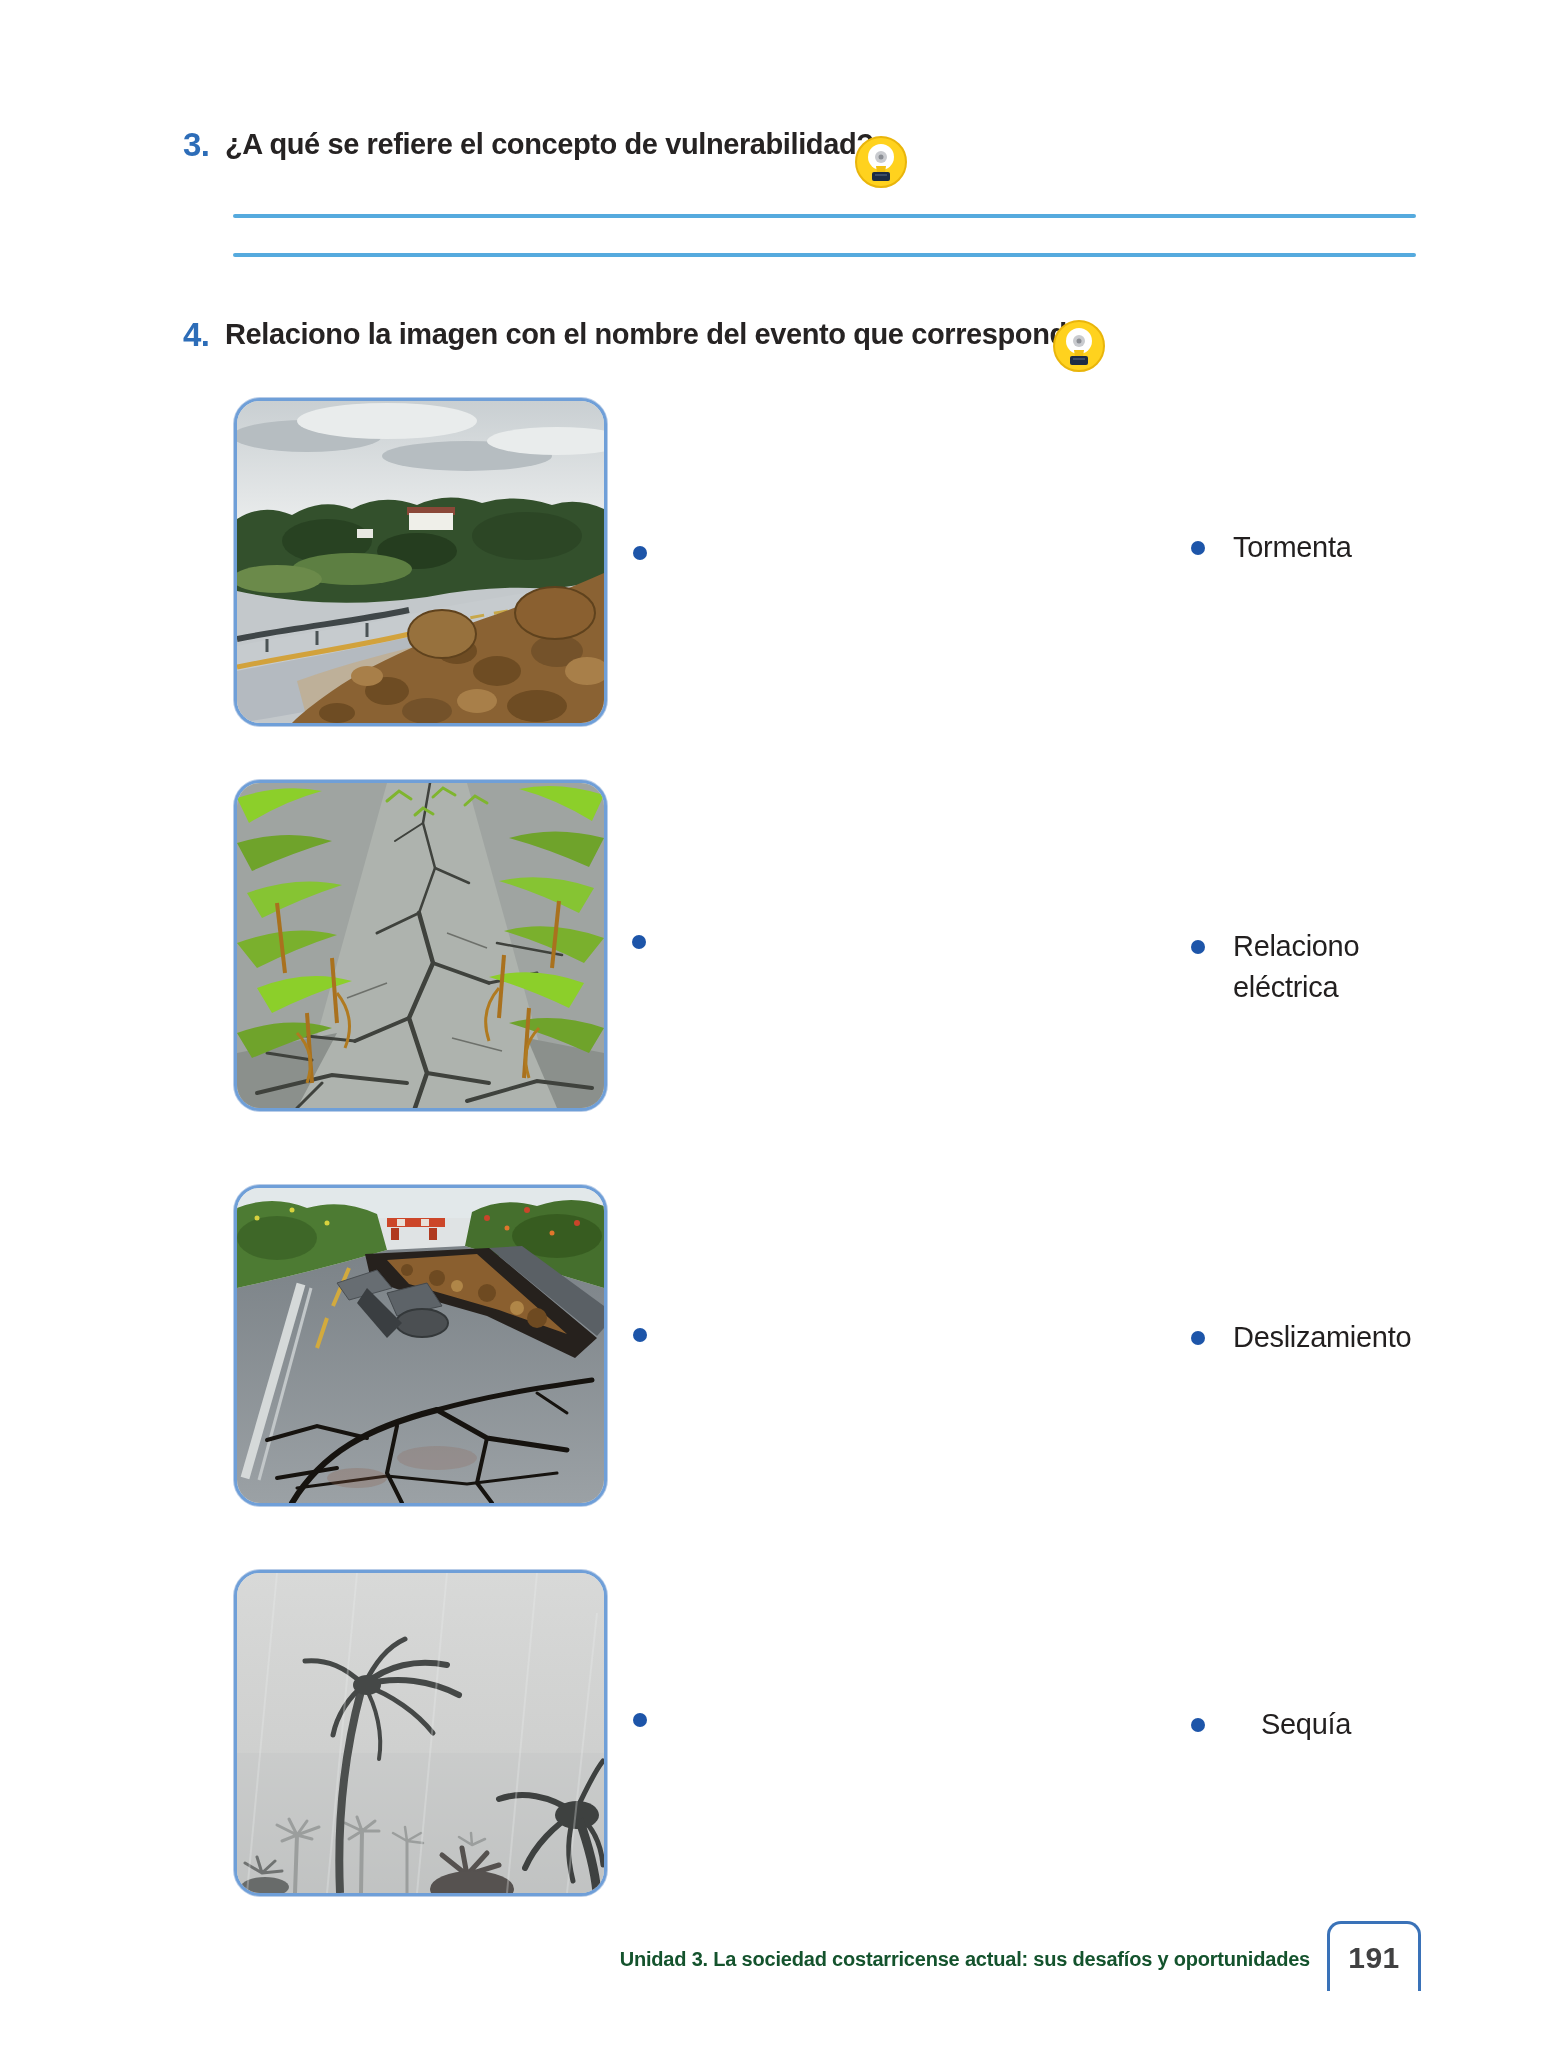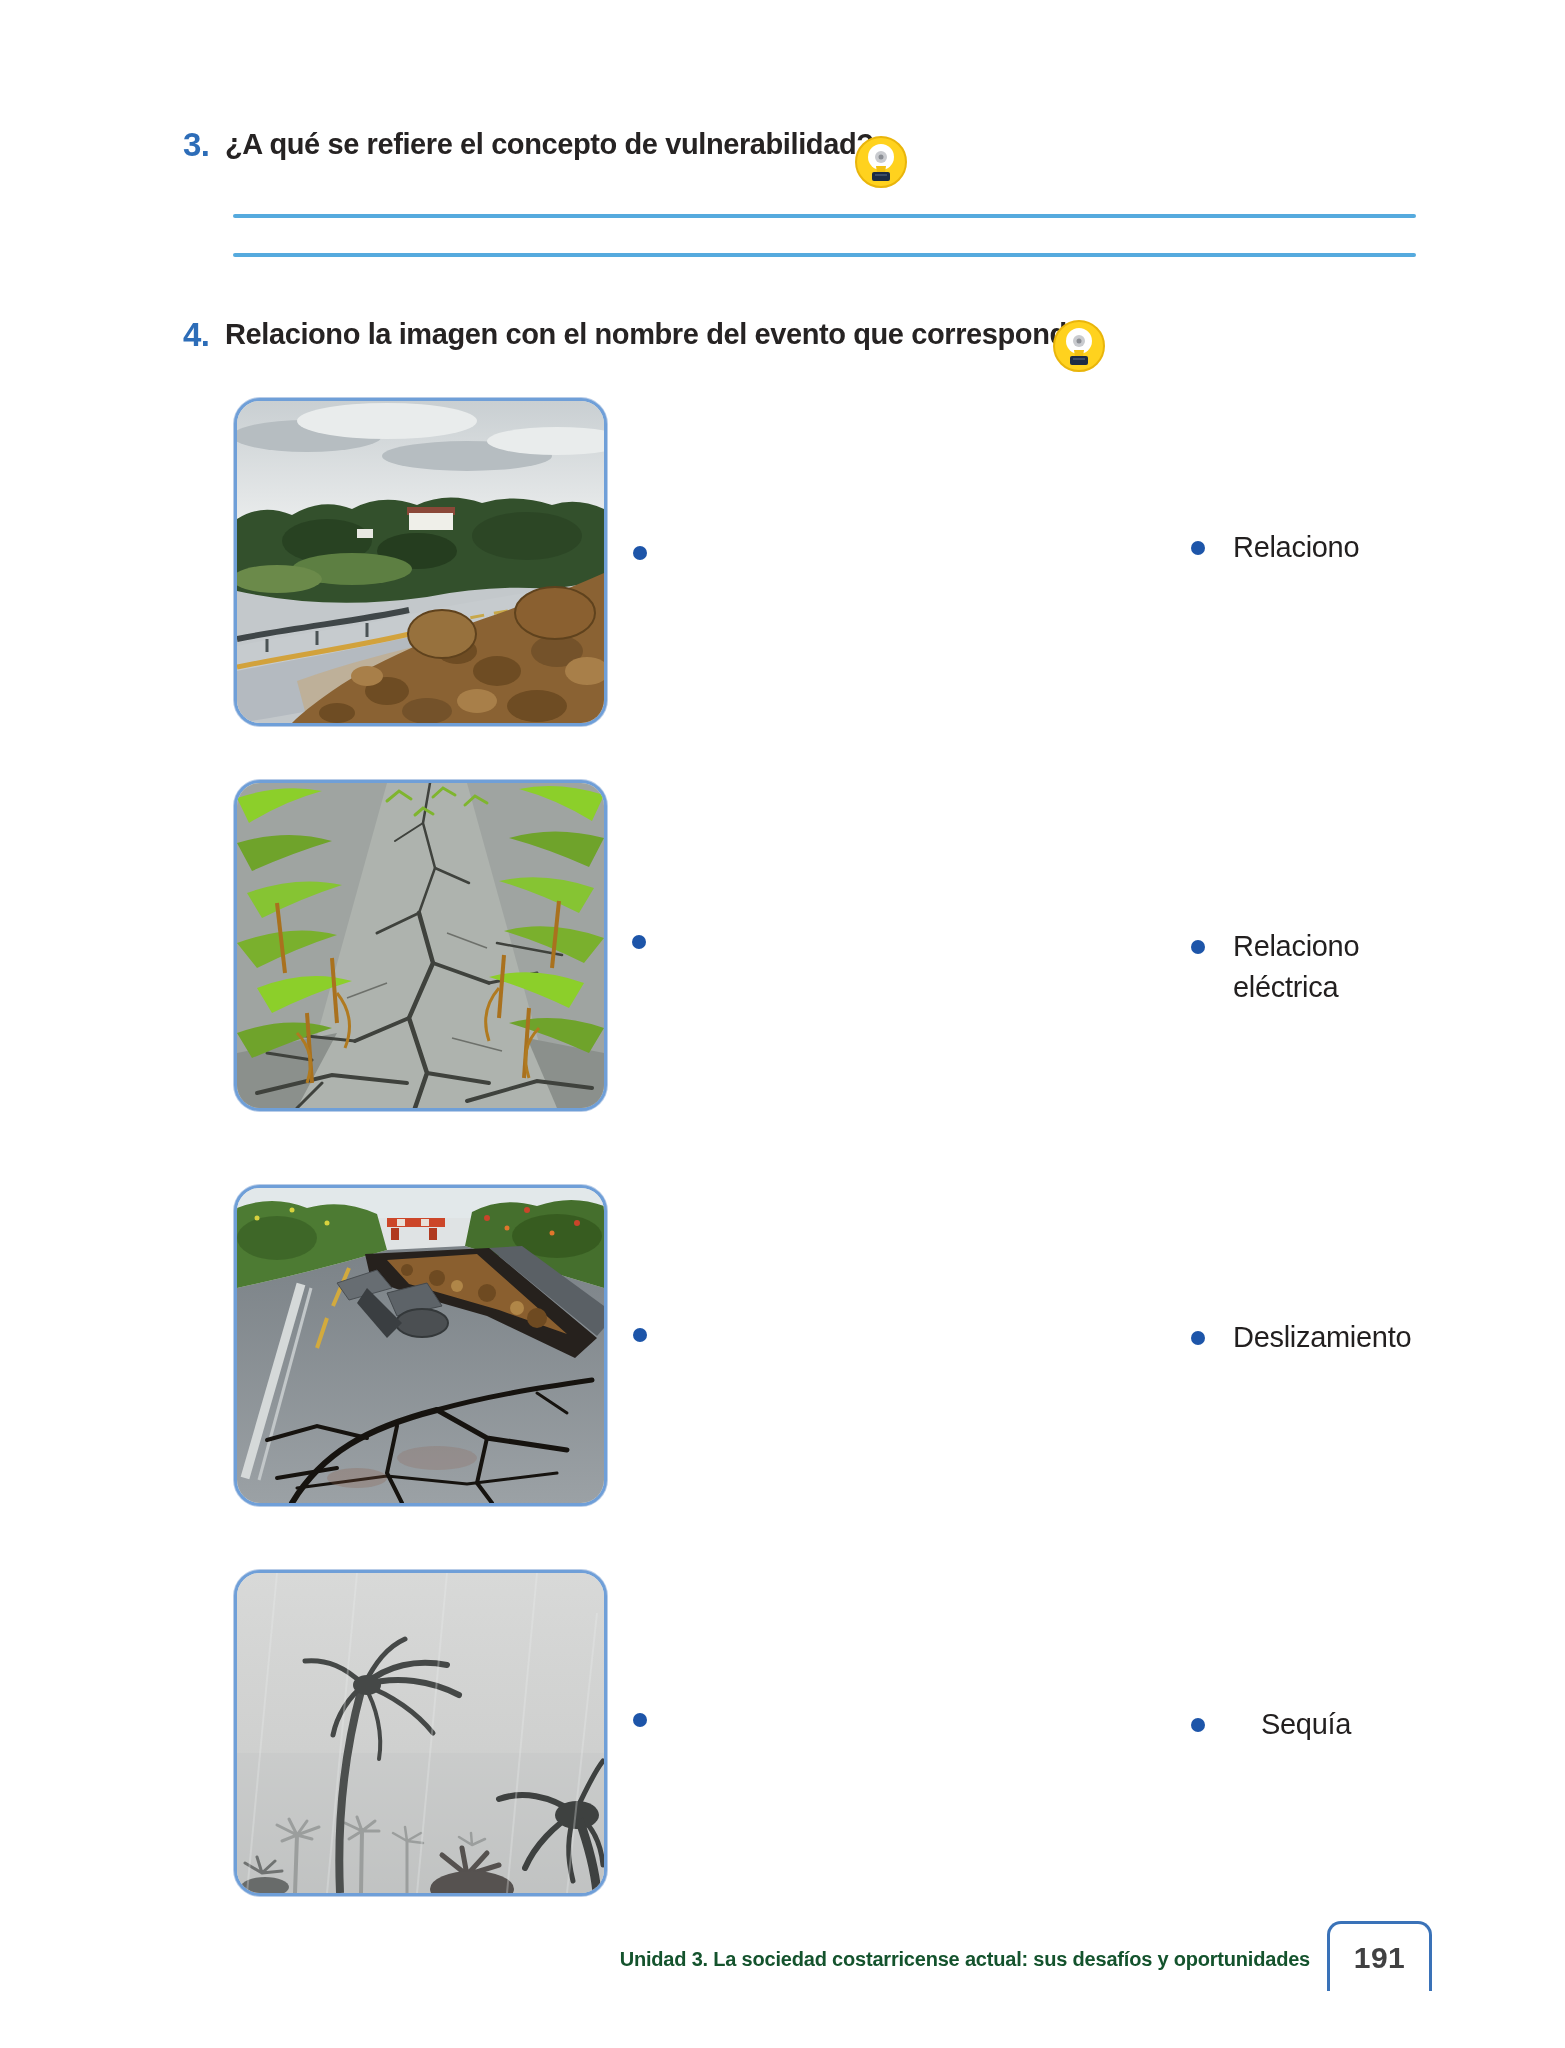--- a/index.html
+++ b/index.html
@@ -48,21 +48,21 @@
   }
 
   
   .footer-text{
     position:absolute;left:600px;width:710px;top:1948px;
     text-align:right;
     font-size:20px;font-weight:bold;color:#14532d;
     letter-spacing:-0.2px;
   }
   .page-number-box{
-    position:absolute;left:1327px;top:1921px;width:105px;height:70px;
+    position:absolute;left:1327px;top:1921px;width:94px;height:70px;
     border:3px solid #3a72b8;border-bottom:none;
     border-radius:14px 14px 0 0;
     box-sizing:border-box;
     display:flex;align-items:center;justify-content:center;
     background:#ffffff;
   }
   .page-number-box span{
     font-size:30px;font-weight:600;color:#414142;letter-spacing:0.5px;
   }
   .bulb{position:absolute;width:52px;height:52px;}
@@ -141,21 +141,21 @@
       <ellipse cx="300" cy="305" rx="30" ry="16" fill="#6e4c23"></ellipse>
       <ellipse cx="130" cy="275" rx="16" ry="10" fill="#a87f49"></ellipse>
       <ellipse cx="240" cy="300" rx="20" ry="12" fill="#a87f49"></ellipse>
       <ellipse cx="350" cy="270" rx="22" ry="14" fill="#a87f49"></ellipse>
       <ellipse cx="205" cy="233" rx="34" ry="24" fill="#97713d" stroke="#5f421d" stroke-width="2"></ellipse>
       <ellipse cx="318" cy="212" rx="40" ry="26" fill="#8a6030" stroke="#5f421d" stroke-width="2"></ellipse>
     </svg>
   </div>
   <div class="dot" style="left:633px;top:546px;"></div>
   <div class="dot" style="left:1191px;top:541px;"></div>
-  <div class="match-label" style="top:527px;">Relaciono</div>
+  <div class="match-label" style="top:527px;">Tormenta</div>
 
   <div class="photo-frame" style="top:780px;height:325px;">
     <svg viewBox="0 0 367 325" preserveAspectRatio="none">
       <rect width="367" height="325" fill="#9fa4a1"></rect>
       <path d="M150,0 L230,0 L320,325 L60,325 Z" fill="#aeb3ae"></path>
       <path d="M0,325 L60,325 L100,250 L0,270 Z" fill="#8b908c"></path>
       <path d="M367,325 L320,325 L290,255 L367,270 Z" fill="#8b908c"></path>
       <g stroke="#3f423d" fill="none" stroke-linecap="round">
         <path d="M193,0 L186,40 L198,85 L182,130" stroke-width="2.5"></path>
         <path d="M182,130 L196,180 L172,235 L190,290 L178,325" stroke-width="4.5"></path>

